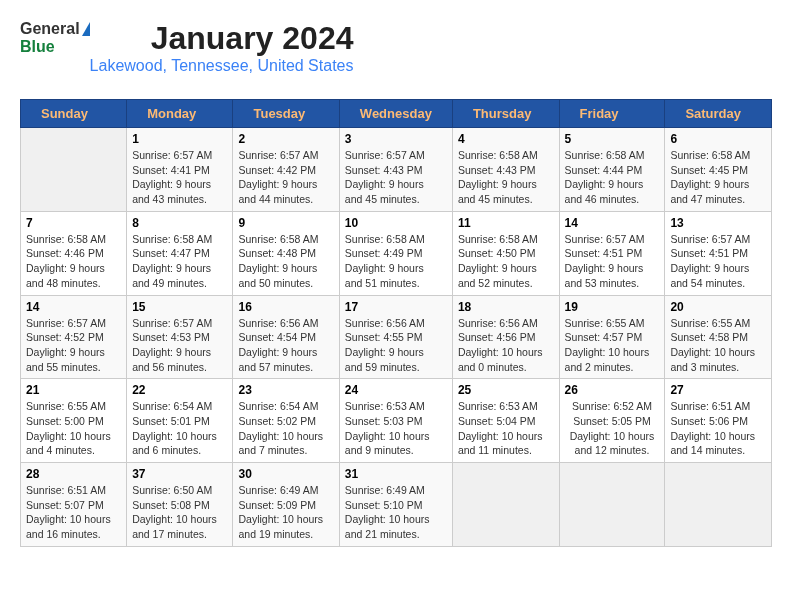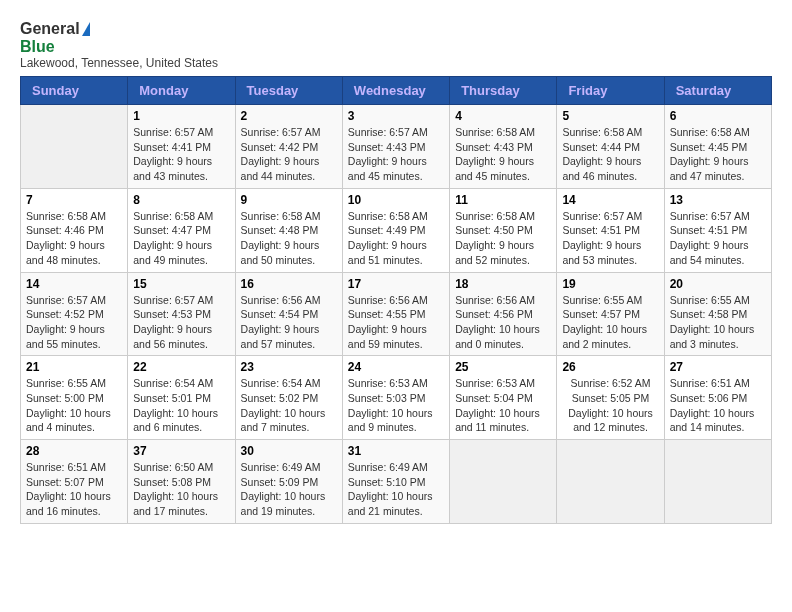--- a/index.html
+++ b/index.html
@@ -6,22 +6,21 @@
     body {
       font-family: Arial, sans-serif;
       background: #fff;
       width: 792px;
       min-height: 612px;
       padding: 20px;
     }
     .header-section {
       display: flex;
       align-items: flex-start;
-      margin-bottom: 6px;
-      flex-direction: column;
+      margin-bottom: 24px;
     }
     .logo {
       display: flex;
       flex-direction: column;
       font-size: 18px;
       font-weight: bold;
     }
     .logo-general { color: #333; font-size: 16px; }
     .logo-blue { color: #15803d; font-size: 16px; }
     .logo-icon {
@@ -38,32 +37,32 @@
     }
     .title-section {
       text-align: right;
     }
     .calendar-title {
       font-size: 32px;
       font-weight: bold;
       color: #222;
     }
     .calendar-subtitle {
-      font-size: 12px;
-      color: #404040;
+      font-size: 16px;
+      color: #3b82f6;
     }
     .calendar-table {
       width: 100%;
       border-collapse: collapse;
       font-size: 11px;
     }
     .calendar-table thead th {
       background: #2255a4;
-      color: #c4b5fd;
-      padding: 6px 11px;
+      color: #fdba74;
+      padding: 6px 20px;
       text-align: left;
       font-size: 13px;
       font-weight: bold;
       border: 1px solid #1a4080;
     }
     .calendar-table tbody td {
       border: 1px solid #ccc;
       vertical-align: top;
       padding: 4px 5px;
       width: 107px;
@@ -92,20 +91,21 @@
 
 <div class="header-section">
   <div class="logo">
     <div class="logo-row">
       <span class="logo-general">General</span>
       <span class="logo-icon"></span>
     </div>
     <span class="logo-blue">Blue</span>
   </div>
   <div class="title-section">
+    <div class="calendar-title">January 2024</div>
     <div class="calendar-subtitle">Lakewood, Tennessee, United States</div>
   </div>
 </div>
 
 <table class="calendar-table">
   <thead>
     <tr>
     <th>Sunday</th>
         <th>Monday</th>
         <th>Tuesday</th>

